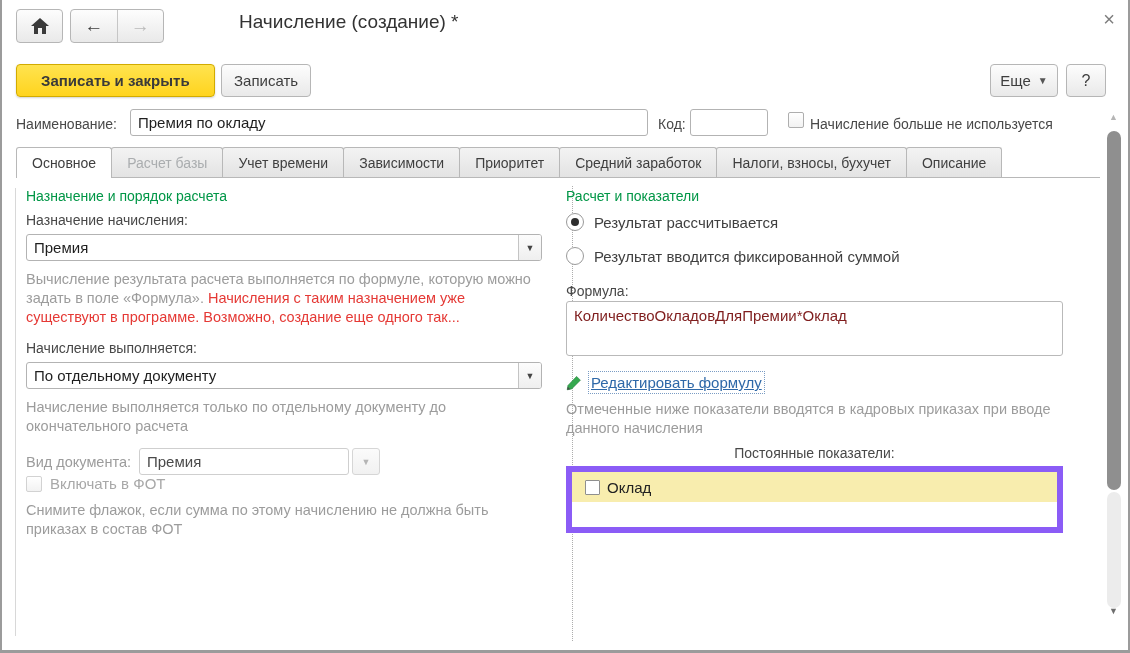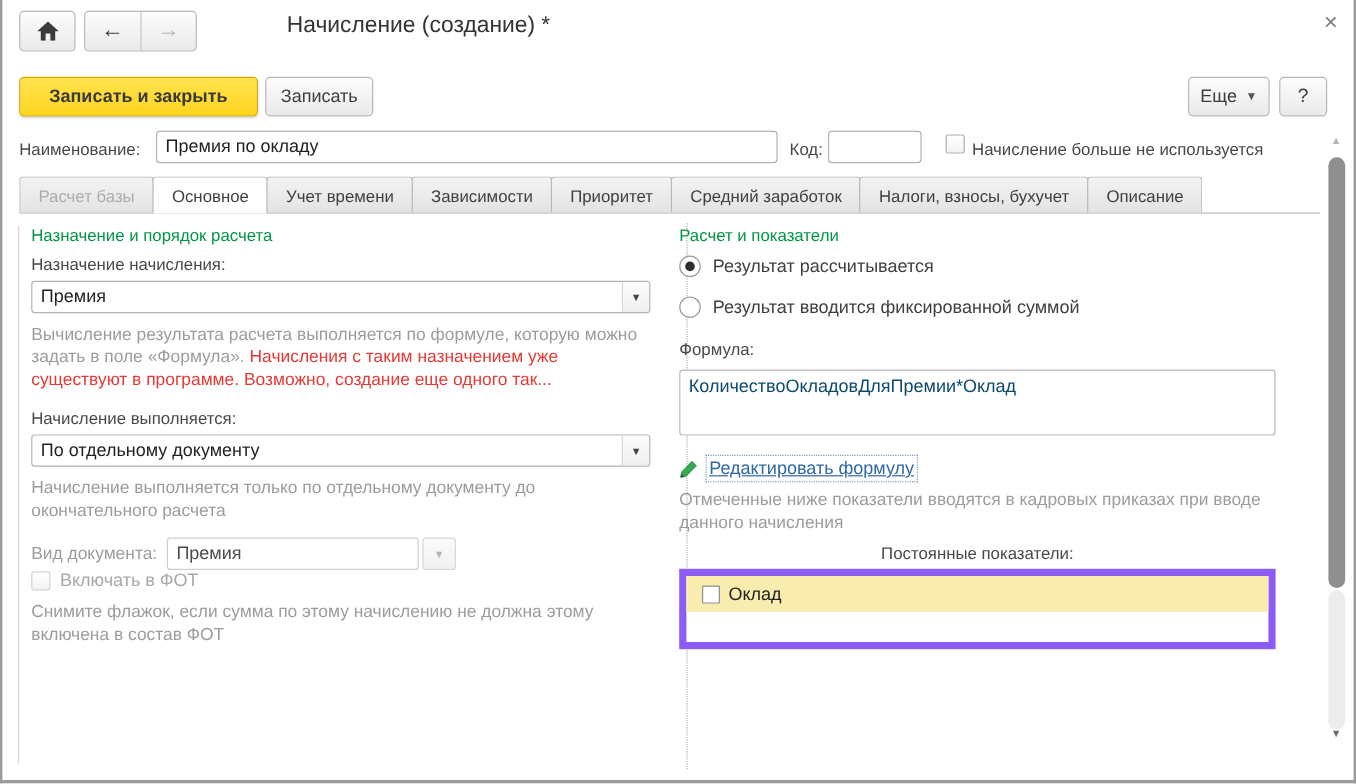--- a/index.html
+++ b/index.html
@@ -88,22 +88,22 @@
   .fot-row .lbl-gray { font-size:15px; color:#a8a8a8; }
   
   .radio-row { display:flex; align-items:center; gap:10px; margin-top:9px; }
   .radio-row + .radio-row { margin-top:16px; }
   .radio { width:18px; height:18px; border-radius:50%; border:1px solid #9a9a9a; background:#fff;
     display:flex; align-items:center; justify-content:center; }
   .radio.sel::after { content:""; width:8px; height:8px; border-radius:50%; background:#2d2d2d; }
   .radio-label { font-size:15px; color:#3f3f3f; }
   .formula-label { margin-top:18px; }
   .formula-box {
-    margin-top:9px; width:497px; height:55px; border:1px solid #b9b9b9; border-radius:3px;
-    font-family:"Liberation Sans", sans-serif; font-size:15px; color:#0c4a6e; padding:5px 7px; resize:none; background:#fff;
+    margin-top:2px; width:497px; height:55px; border:1px solid #b9b9b9; border-radius:3px;
+    font-family:"Liberation Sans", sans-serif; font-size:15px; color:#7f1d1d; padding:5px 7px; resize:none; background:#fff;
   }
   .editlink-row { margin-top:14px; display:flex; align-items:center; gap:9px; }
   .editlink { font-size:15px; color:#2e68a8; text-decoration:underline; outline:1px dotted #7a9cc4; outline-offset:2px; }
   .const-label { margin-top:7px;text-align:center; }
   .ind-list { margin-top:5px; width:497px; height:67px; border:6px solid #8b5cf6; background:#fff; }
   .ind-row { height:30px; background:#f8edae; display:flex; align-items:center; padding-left:13px; gap:7px; }
   .ind-row .checkbox { width:15px; height:15px; background:#fff; border-color:#8f8f8f; border-radius:1px; }
   .ind-row .ind-label { font-size:15px; color:#222; }
   
   .scroll-up { position:absolute; left:1107px; top:112px; font-size:9px; color:#b5b5b5; }
@@ -142,25 +142,25 @@
   <div class="btn cmd-help">?</div>
 
   <div class="lbl name-label">Наименование:</div>
   <input class="text-input name-input" value="Премия по окладу" style="">
   <div class="lbl code-label">Код:</div>
   <input class="text-input code-input" value="" style="">
   <span class="checkbox notused-cb"></span>
   <div class="lbl notused-label">Начисление больше не используется</div>
 
   <div class="tabstrip">
+    <div class="tab active">
+        <span>Основное</span>
+      </div>
     <div class="tab disabled">
         <span>Расчет базы</span>
-      </div>
-    <div class="tab active">
-        <span>Основное</span>
       </div>
     <div class="tab">
         <span>Учет времени</span>
       </div>
     <div class="tab">
         <span>Зависимости</span>
       </div>
     <div class="tab">
         <span>Приоритет</span>
       </div>
@@ -196,21 +196,21 @@
       <span class="lbl-gray">Вид документа:</span>
       <div class="combo-disabled">
         <span class="fld">Премия</span>
         <span class="drop">▼</span>
       </div>
     </div>
     <div class="fot-row">
       <span class="checkbox"></span>
       <span class="lbl-gray">Включать в ФОТ</span>
     </div>
-    <div class="note">Снимите флажок, если сумма по этому начислению не должна этому включена в состав ФОТ</div>
+    <div class="note">Снимите флажок, если сумма по этому начислению не должна быть приказах в состав ФОТ</div>
   </div>
 
   <div class="col right">
     <div class="group-title">Расчет и показатели</div>
     <div class="radio-row">
       <span class="radio sel"></span>
       <span class="radio-label">Результат рассчитывается</span>
     </div>
     <div class="radio-row">
       <span class="radio"></span>

